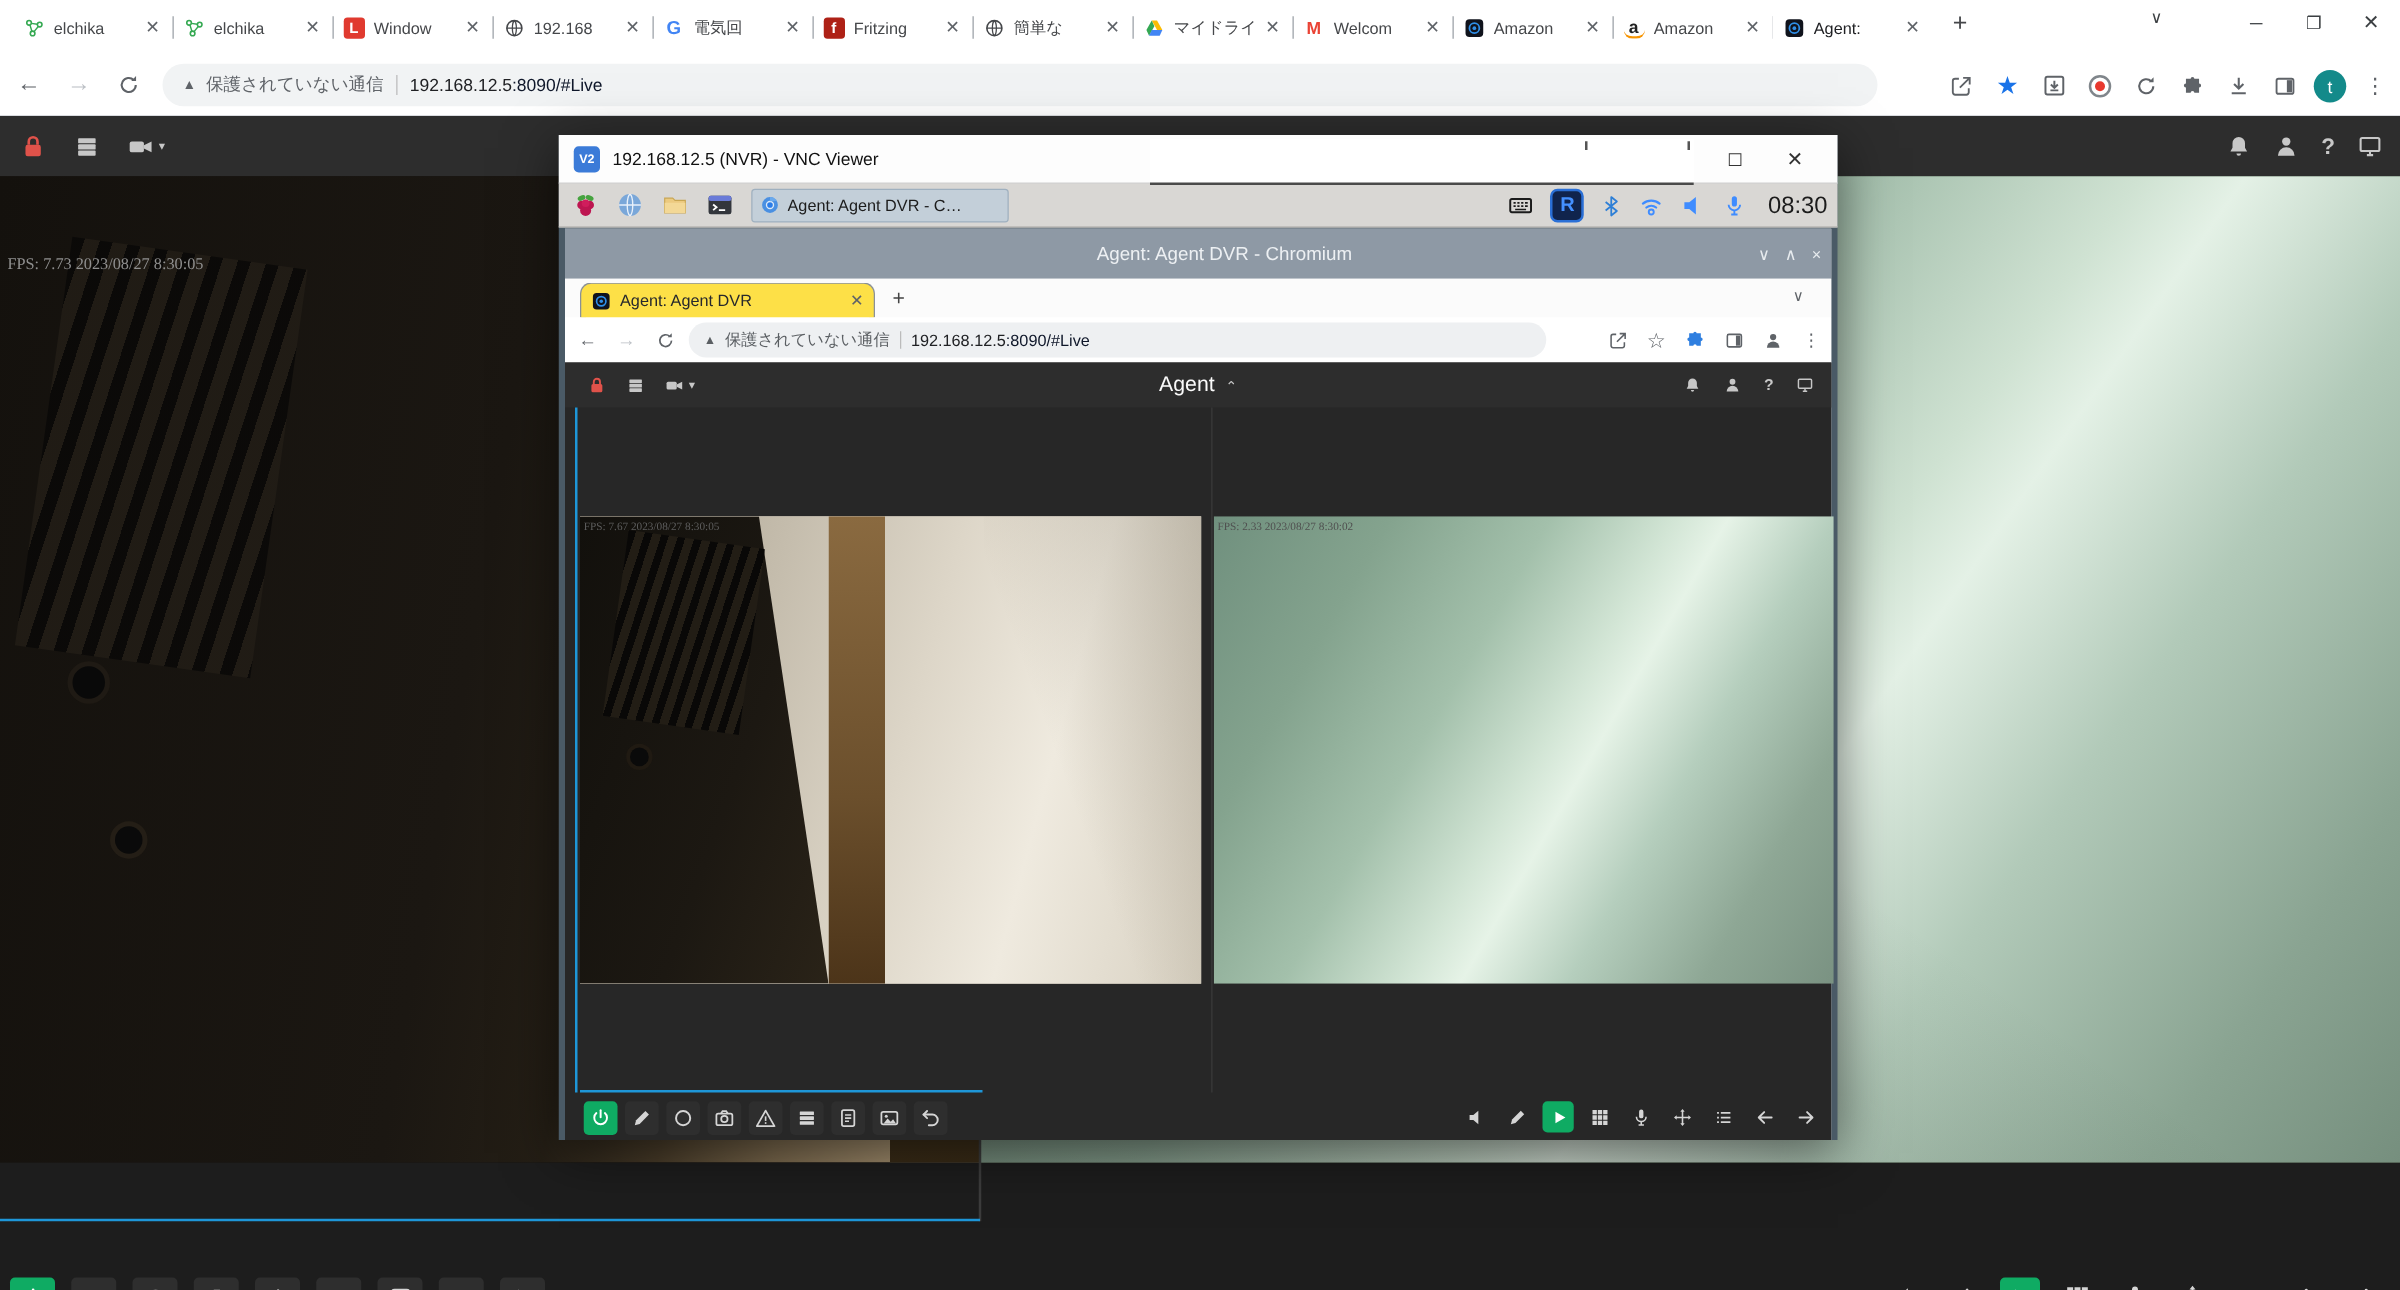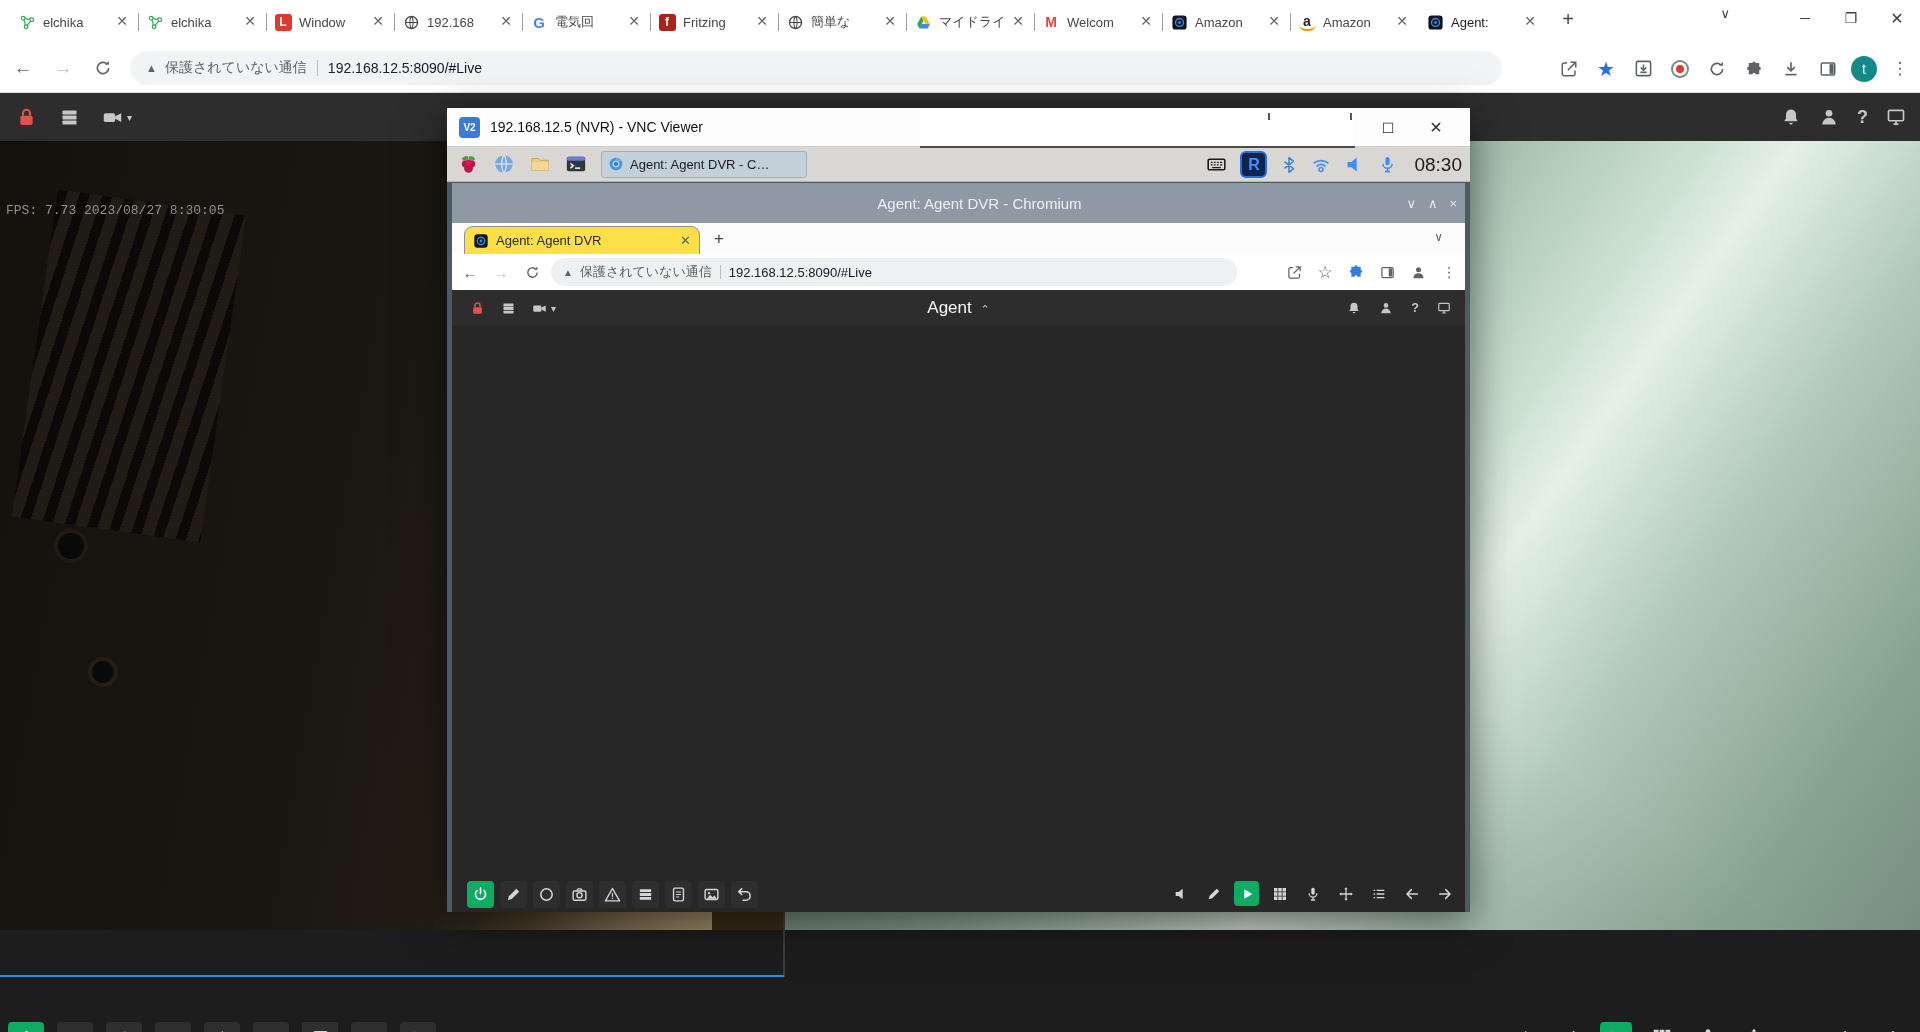--- a/index.html
+++ b/index.html
@@ -46,21 +46,21 @@
   .help-glyph { color:#c7c7c7; font-weight:bold; font-family:"Liberation Sans",sans-serif; }
 
   #outer-live { position:absolute; left:0; top:48px; width:1920px; height:836px; }
   #outer-feed-left { position:absolute; left:0; top:0; width:784px; height:789px; overflow:hidden; background:#17130f; }
   .feedL-base { position:absolute; inset:0; background:linear-gradient(100deg,#14110d 0%,#1b1712 48%,#241e15 62%,#4a3d2a 72%,#7c6a4e 82%,#a08c6c 92%,#b3a080 100%); }
   .feedL-wall { position:absolute; right:60px; top:0; width:190px; height:450px; background:linear-gradient(165deg,#d5c9b4,#a89a7e); clip-path:polygon(35% 0,100% 0,100% 100%,70% 60%,10% 15%); opacity:.9; }
   .feedL-wood { position:absolute; right:0; top:0; width:72px; height:100%; background:linear-gradient(#7a6138,#5a4628 55%,#3a2c17); }
   .feedL-vents { position:absolute; left:34px; top:60px; width:190px; height:330px; background:repeating-linear-gradient(100deg,#090807 0 10px,#221d16 10px 22px); transform:rotate(8deg); opacity:.85; }
   .feedL-hole1 { position:absolute; left:58px; top:392px; width:26px; height:26px; background:#090909; border-radius:50%; box-shadow:0 0 0 4px #1f1a14; }
   .feedL-hole2 { position:absolute; left:92px; top:520px; width:22px; height:22px; background:#0a0a0a; border-radius:50%; box-shadow:0 0 0 4px #241e16; }
-  .fps-overlay { position:absolute; font-family:Liberation Mono, monospace; z-index:5; }
+  .fps-overlay { position:absolute; font-family:Liberation Serif, serif; z-index:5; }
   #outer-fps { left:6px; top:62px; font-size:13px; color:#8f8f8f; }
   #outer-feed-right { position:absolute; left:784px; top:0; width:1136px; height:789px; overflow:hidden; background:#7e977f; }
   .greenart { position:absolute; inset:0; background:linear-gradient(125deg,#6d8a79 0%,#82a08d 22%,#9db9a6 40%,#cfe2d2 55%,#e4f1e6 60%,#b2cab9 72%,#8aa492 88%,#768f7e 100%); }
   .greenart:after { content:""; position:absolute; inset:0; background:linear-gradient(35deg,rgba(30,40,30,.25) 0%,rgba(0,0,0,0) 45%); }
   #outer-divider { position:absolute; left:783px; top:0; width:2px; height:836px; background:#3c3c3c; }
   #outer-blueline { position:absolute; left:0; top:834px; width:784px; height:2px; background:#1e96d8; }
 
   .agent-toolbar-left { position:absolute; display:flex; align-items:center; }
   .agent-toolbar-right { position:absolute; display:flex; align-items:center; }
   .tbtn { display:flex; align-items:center; justify-content:center; color:#d5d5d5; background:#2e2e2e; border-radius:4px; }
@@ -826,20 +826,37 @@
                 </svg>
               </span>
               <span class="hic help-glyph" style="font-size: 12.6px;">?</span>
               <span class="hic">
                 <svg width="14" height="14" class="ic">
                   <use href="#i-monitor"></use>
                 </svg>
               </span>
             </div>
         </div>
+        <div id="inner-live">
+          <div id="inner-divider"></div>
+          <div id="inner-feed-left">
+            <div class="ifl-wall"></div>
+            <div class="ifl-speaker"></div>
+            <div class="ifl-vents"></div>
+            <div class="ifl-hole"></div>
+            <div class="ifl-wood"></div>
+            <div class="ifl-shade"></div>
+          </div>
+          <div id="inner-feed-right">
+            <div class="ifr-green"></div>
+          </div>
+          <div id="inner-fps-left" class="fps-overlay">FPS: 7.67 2023/08/27 8:30:05</div>
+          <div id="inner-fps-right" class="fps-overlay">FPS: 2.33 2023/08/27 8:30:02</div>
+          <div id="inner-blueline"></div>
+        </div>
         <div id="inner-toolbar-left" class="agent-toolbar-left">
             <span class="tbtn green">
               <svg width="17" height="17" class="ic">
                 <use href="#i-power"></use>
               </svg>
             </span>
             <span class="tbtn">
               <svg width="17" height="17" class="ic">
                 <use href="#i-pencil"></use>
               </svg>

